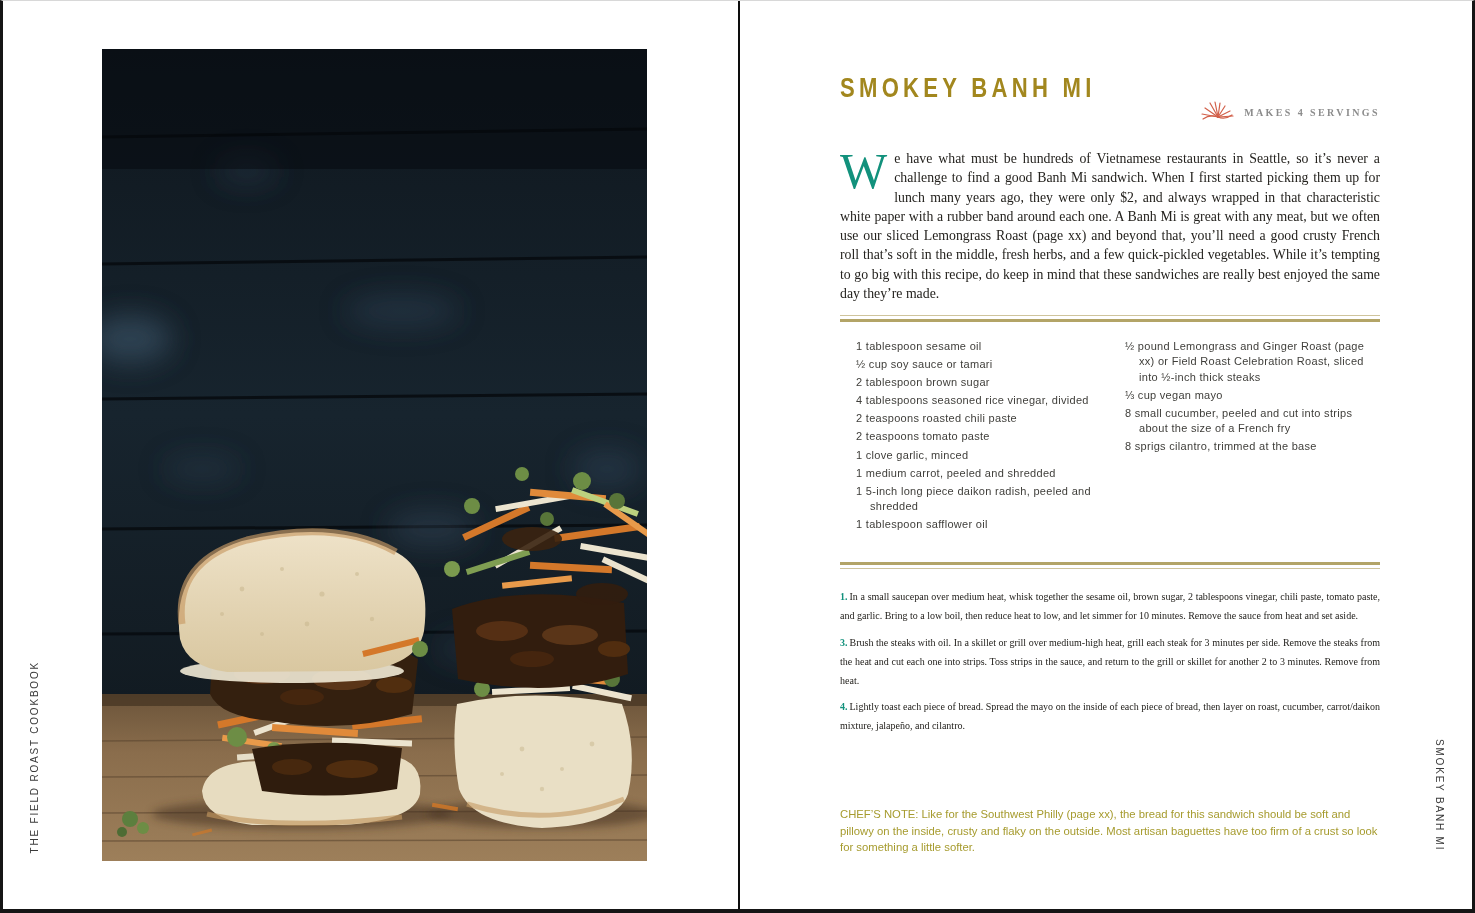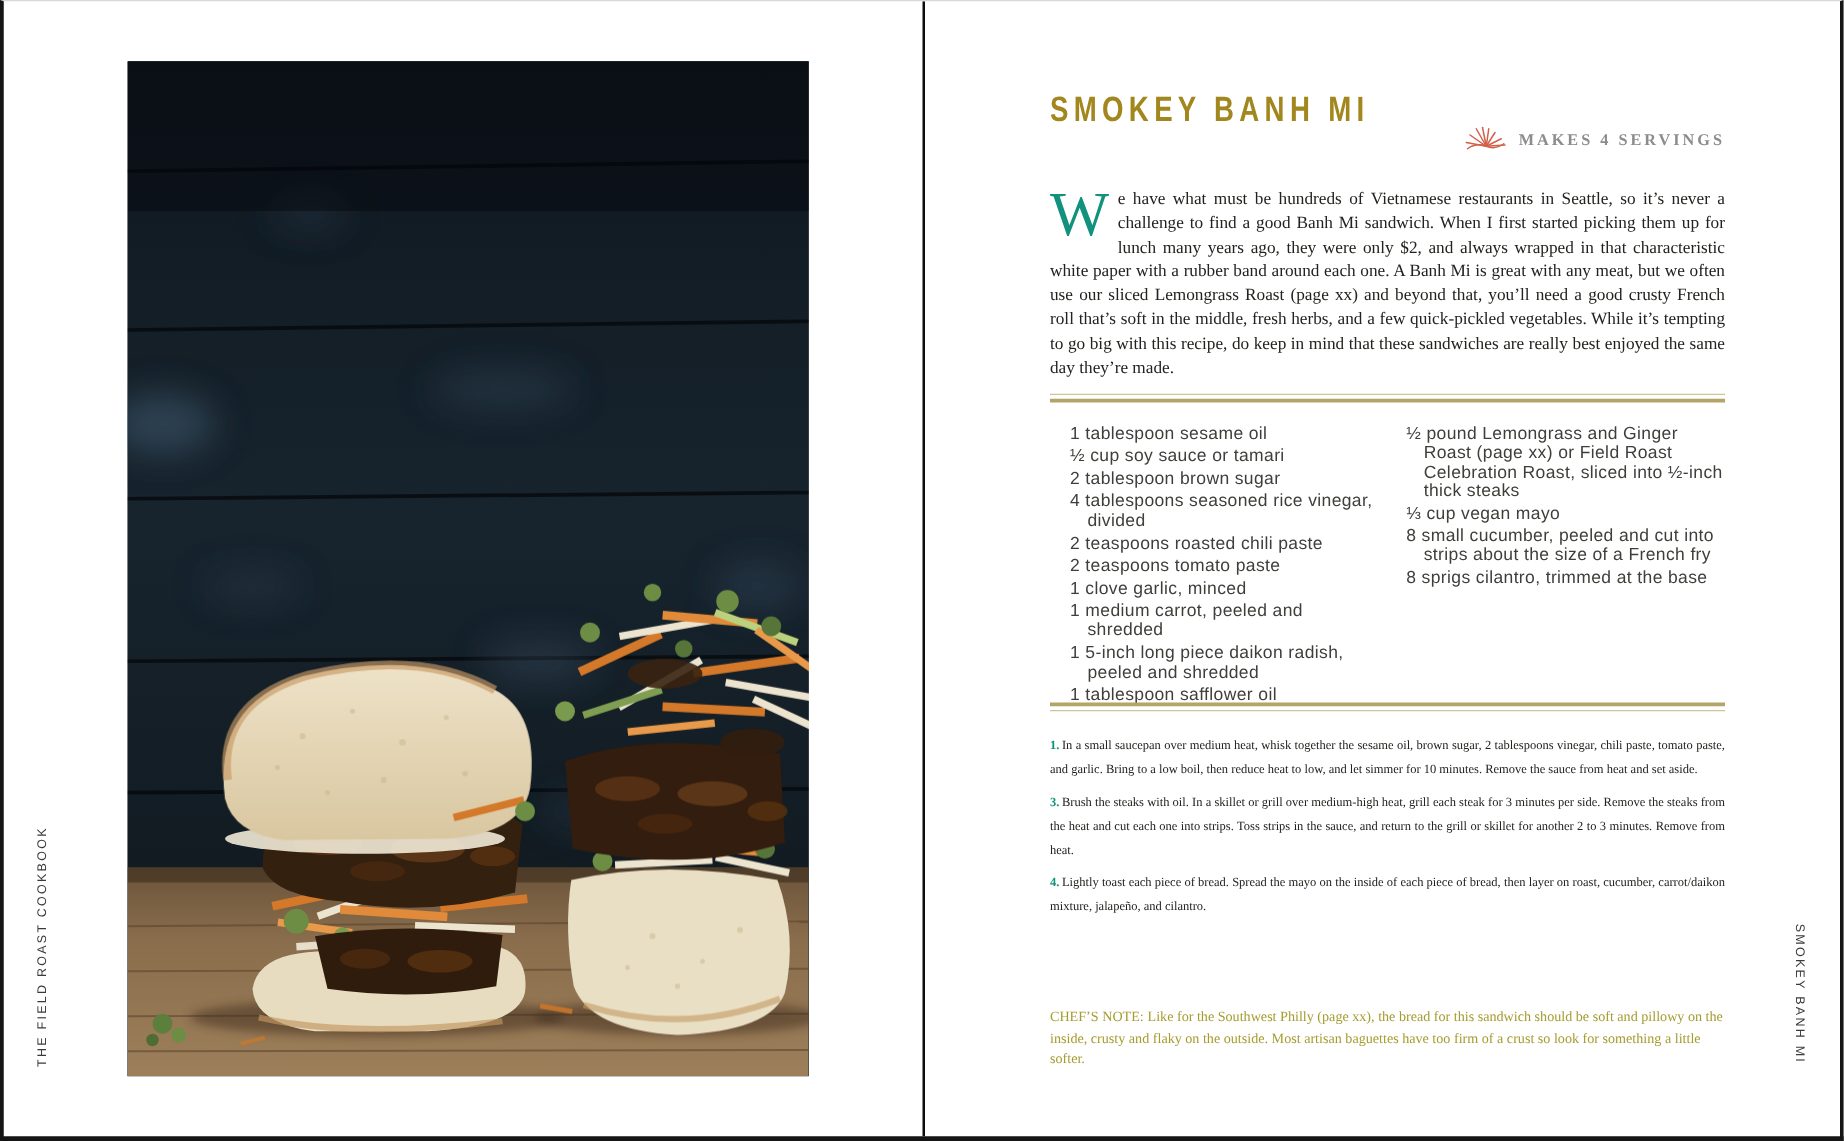--- a/index.html
+++ b/index.html
@@ -23,51 +23,51 @@
   
   .page-right{position:absolute;left:737px;top:0;width:738px;height:913px}
   .spine-right{right:33px;top:738px;writing-mode:vertical-rl}
 
   .title{position:absolute;left:100px;top:70px;font-family:"Liberation Sans",sans-serif;
          font-weight:bold;font-size:26px;letter-spacing:5px;color:var(--gold,#a2871e);
          transform:scale(.85,1.08);transform-origin:left top;white-space:nowrap}
 
   .servings{position:absolute;left:100px;top:100px;width:540px;display:flex;
             justify-content:flex-end;align-items:center;gap:9px}
-  .servings-label{font-family:"Liberation Serif",serif;font-weight:bold;font-size:13px;
+  .servings-label{font-family:"Liberation Serif",serif;font-weight:bold;font-size:10px;
                   letter-spacing:2.4px;color:var(--servings_gray,#8c8c8c)}
   .burst svg{display:block}
 
   .intro{position:absolute;left:100px;top:148px;width:540px;font-size:13.8px;
          line-height:19.3px;text-align:justify;color:#24221e}
   .dropcap{float:left;color:var(--teal,#12917c);font-size:50px;line-height:39px;
            padding:3px 7px 0 0}
 
   .rule{position:absolute;left:100px;width:540px}
   .rule i{display:block;height:1px;background:var(--tan_light,#cfc49c)}
   .rule b{display:block;height:3px;background:var(--tan,#b3a467)}
   .rule-top{top:314px}
   .rule-top i{margin-bottom:3px}
   .rule-bottom{top:561px}
   .rule-bottom b{margin-bottom:3px}
 
   .ingredients{position:absolute;left:100px;top:338px;width:540px;display:flex}
-  .ing-col{list-style:none;font-family:"Liberation Sans",sans-serif;font-size:14px;
+  .ing-col{list-style:none;font-family:"Liberation Sans",sans-serif;font-size:11px;
            line-height:15.3px;letter-spacing:.3px;color:#3f3e3a}
   .col1{width:285px;padding-left:16px;padding-right:26px}
   .col2{flex:1}
   .ing{padding-left:14px;text-indent:-14px;margin-bottom:2.8px}
 
   .steps{position:absolute;left:100px;top:586px;width:540px;font-size:10px;
          line-height:19px;text-align:justify;color:#24221e}
   .step{margin-bottom:7.5px}
   .step-num{font-weight:bold;color:var(--teal,#12917c);margin-right:2px}
 
   .note{position:absolute;left:100px;top:805px;width:540px;
-        font-family:Liberation Serif, serif;font-size:11.3px;line-height:16.5px;
+        font-family:Liberation Sans, sans-serif;font-size:11.3px;line-height:16.5px;
         color:var(--olive,#a69b2e)}
   .note-label{margin-right:3px}
 </style>
 </head>
 <body>
 
 <div class="spread">
 
   <section class="page-left">
     <figure class="photo">

